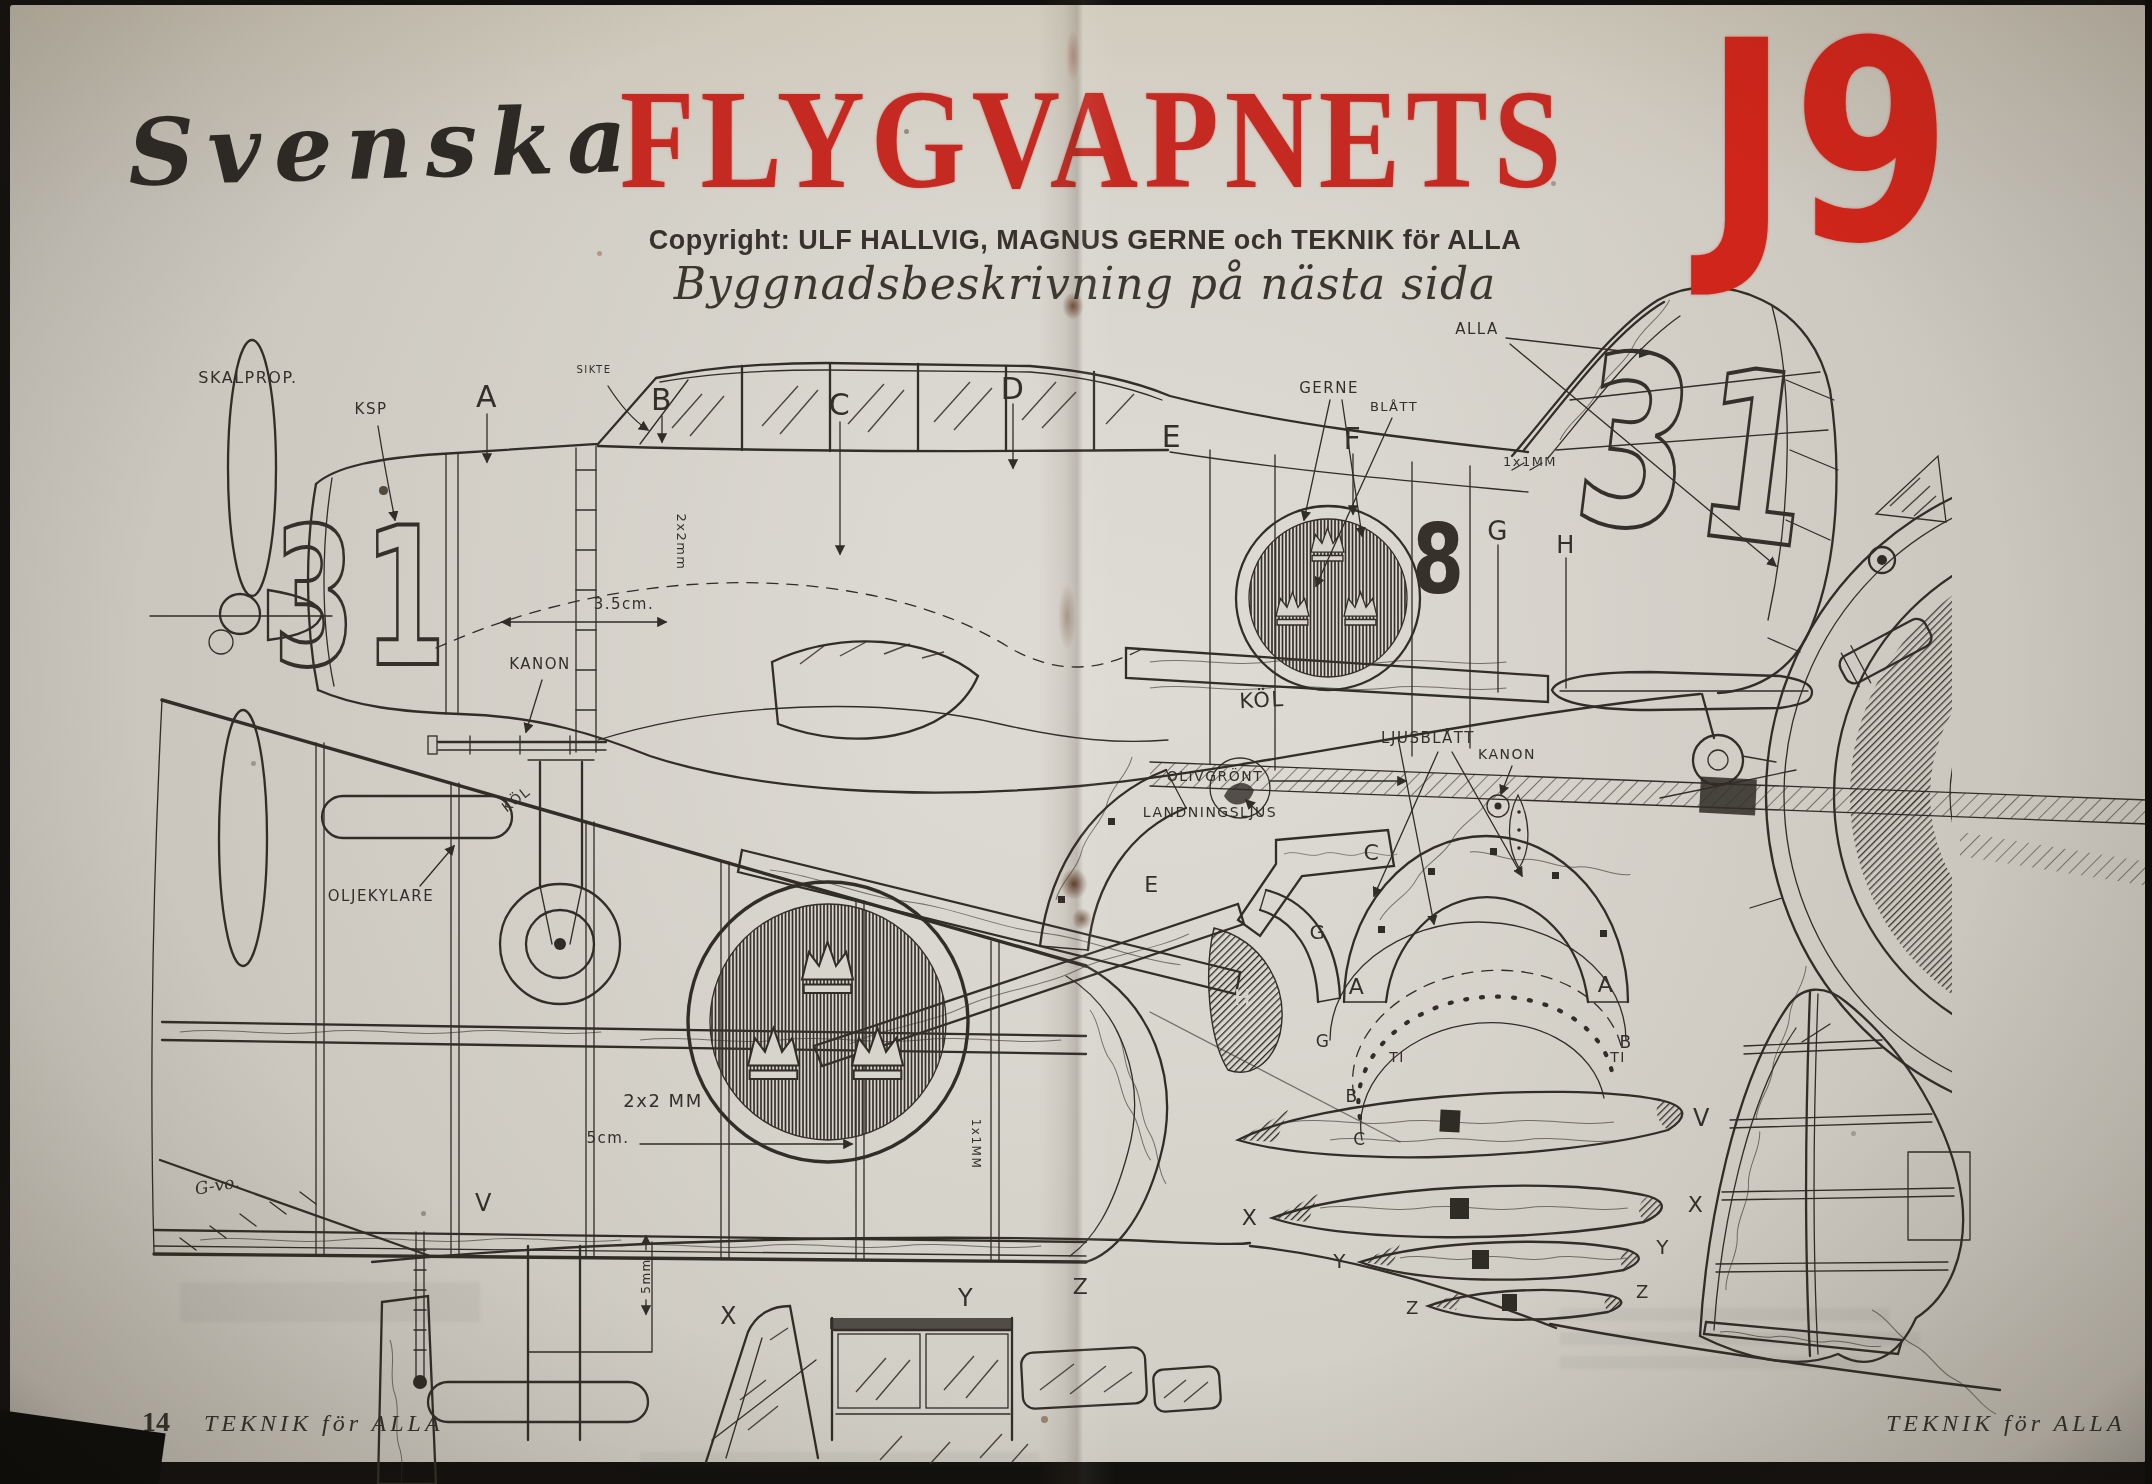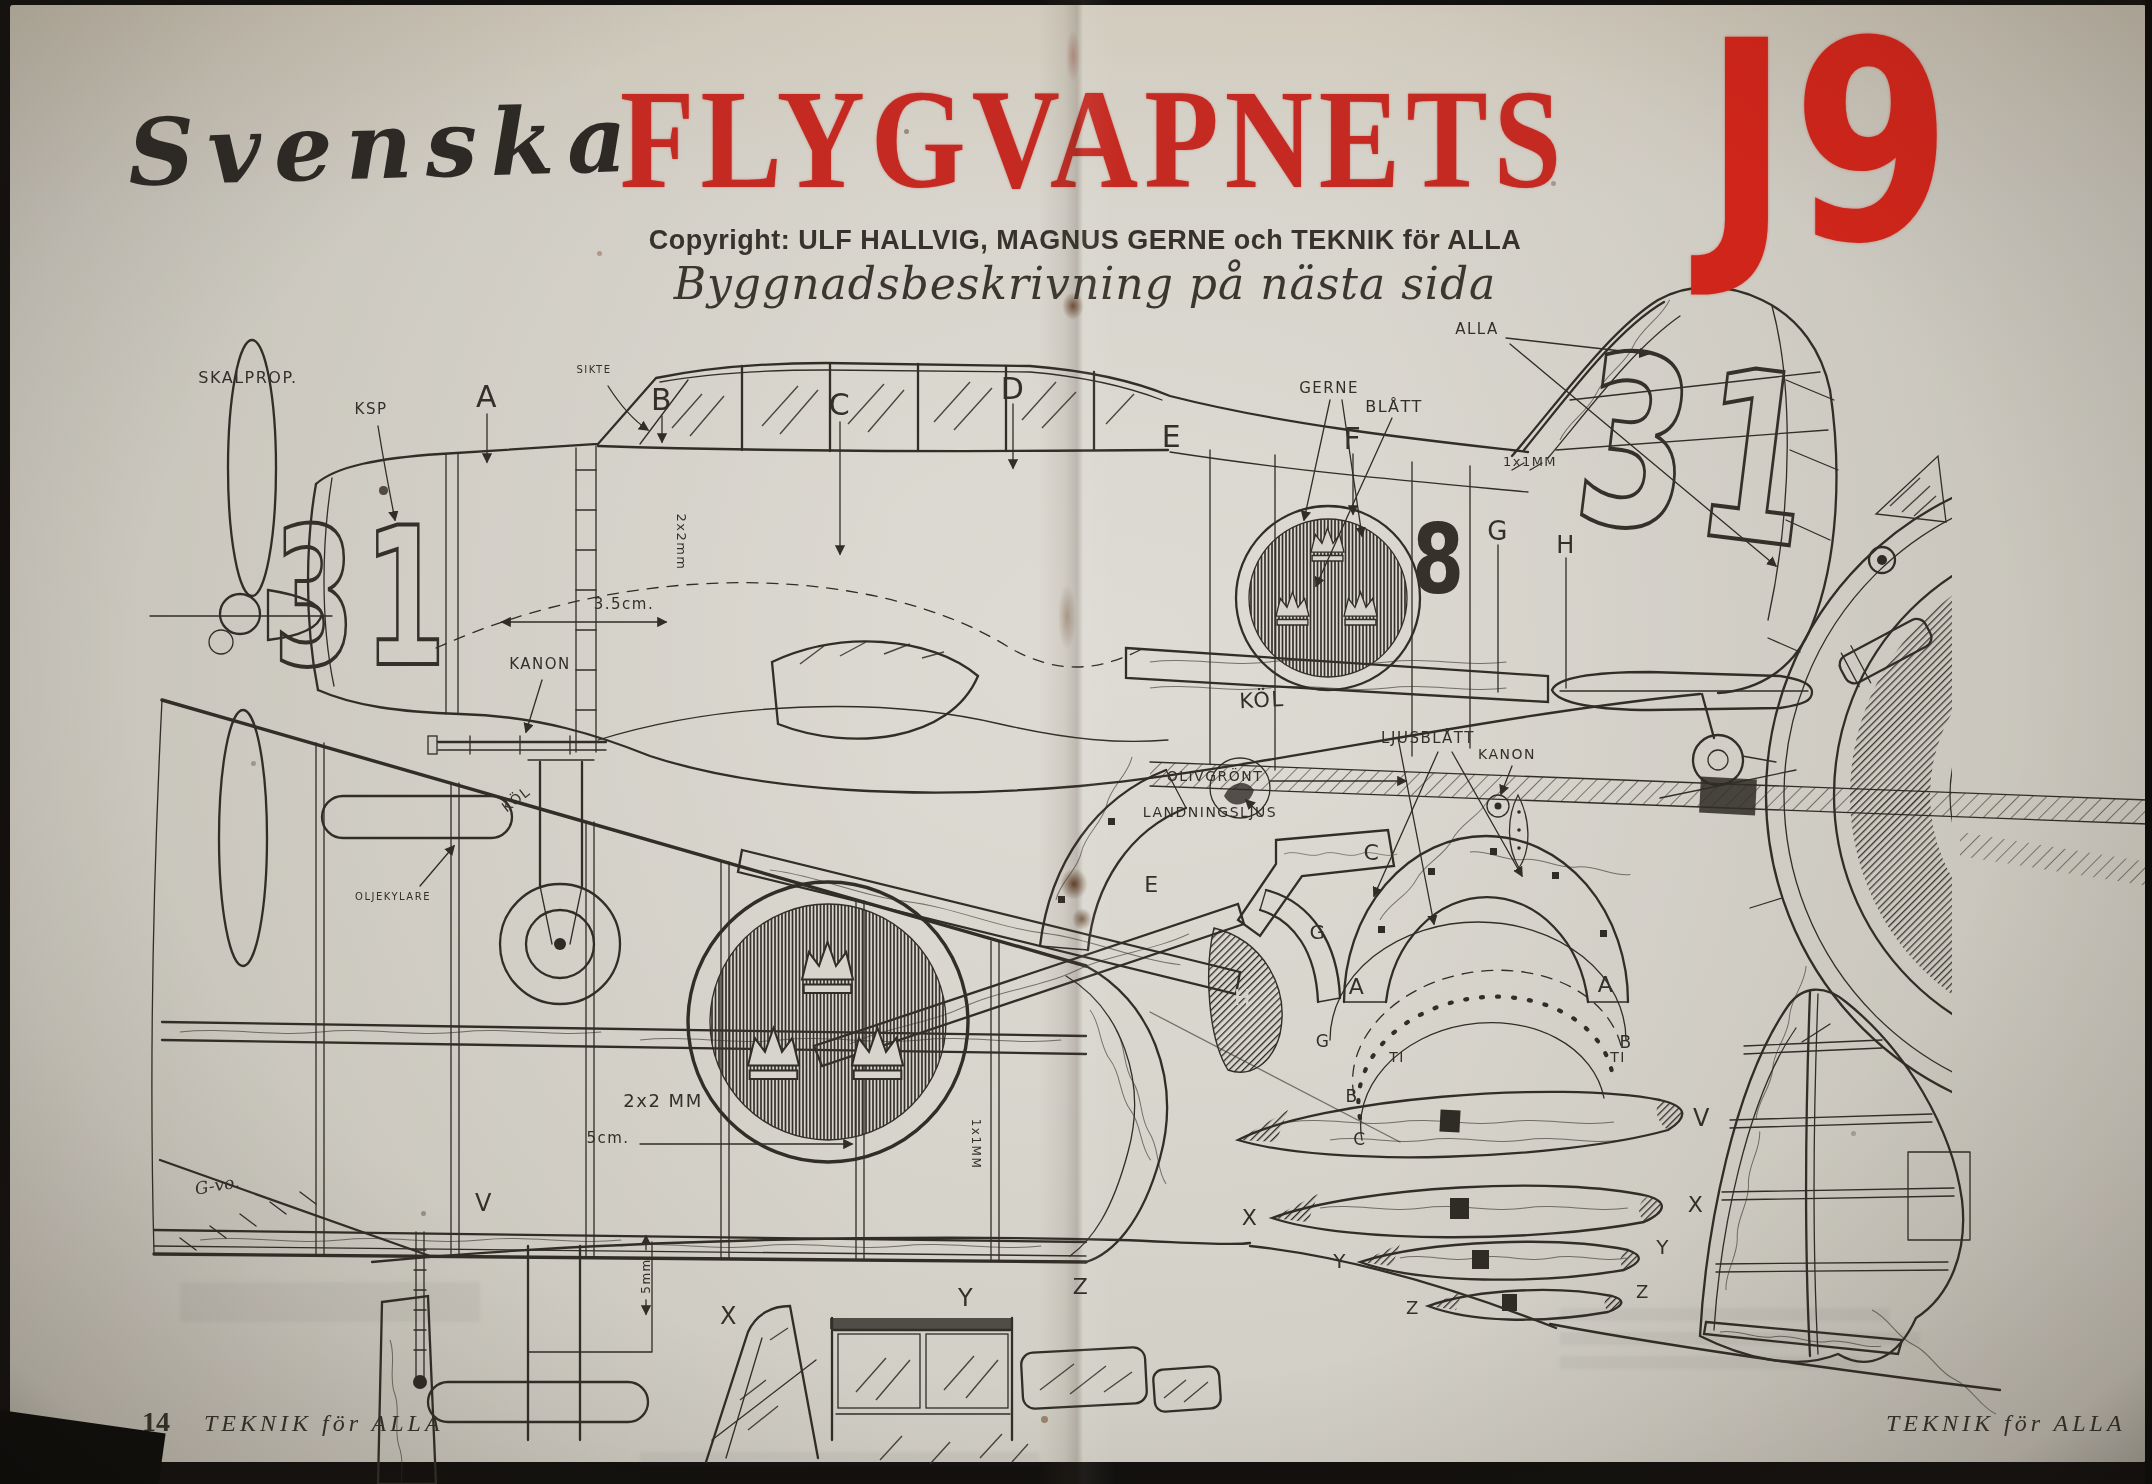--- a/index.html
+++ b/index.html
@@ -404,27 +404,27 @@
     <span class="anno" style="left: 487px; top: 396px; font-size: 30px; transform: translate(-50%, -50%);">A</span>
     <span class="anno" style="left: 662px; top: 399px; font-size: 30px; transform: translate(-50%, -50%);">B</span>
     <span class="anno" style="left: 840px; top: 404px; font-size: 30px; transform: translate(-50%, -50%);">C</span>
     <span class="anno" style="left: 1013px; top: 388px; font-size: 30px; transform: translate(-50%, -50%);">D</span>
     <span class="anno" style="left: 1172px; top: 436px; font-size: 30px; transform: translate(-50%, -50%);">E</span>
     <span class="anno" style="left: 1353px; top: 438px; font-size: 30px; transform: translate(-50%, -50%);">F</span>
     <span class="anno" style="left: 1498px; top: 531px; font-size: 26px; transform: translate(-50%, -50%);">G</span>
     <span class="anno" style="left: 1566px; top: 545px; font-size: 24px; transform: translate(-50%, -50%);">H</span>
     <span class="anno" style="left: 1477px; top: 329px; font-size: 15px; transform: translate(-50%, -50%);">ALLA</span>
     <span class="anno" style="left: 1329px; top: 388px; font-size: 15px; transform: translate(-50%, -50%);">GERNE</span>
-    <span class="anno" style="left: 1394px; top: 406px; font-size: 16px; transform: translate(-50%, -50%);">BLÅTT</span>
+    <span class="anno" style="left: 1394px; top: 406px; font-size: 13px; transform: translate(-50%, -50%);">BLÅTT</span>
     <span class="anno" style="left: 1530px; top: 461px; font-size: 13px; transform: translate(-50%, -50%);">1x1MM</span>
     <span class="anno" style="left: 584px; top: 604px; font-size: 15px; transform: translate(-50%, -50%); margin-left: 40px;">3.5cm.</span>
     <span class="anno" style="left: 681px; top: 542px; font-size: 13px; transform: translate(-50%, -50%) rotate(90deg);">2x2mm</span>
     <span class="anno" style="left: 540px; top: 664px; font-size: 15px; transform: translate(-50%, -50%);">KANON</span>
     <span class="anno" style="left: 516px; top: 799px; font-size: 14px; transform: translate(-50%, -50%) rotate(-38deg);">KÖL</span>
-    <span class="anno" style="left: 393px; top: 896px; font-size: 10px; transform: translate(-50%, -50%);">OLJEKYLARE</span>
+    <span class="anno" style="left: 381px; top: 896px; font-size: 15px; transform: translate(-50%, -50%);">OLJEKYLARE</span>
     <span class="anno" style="left: 1262px; top: 700px; font-size: 21px; transform: translate(-50%, -50%) rotate(-3deg);">KÖL</span>
     <span class="anno" style="left: 1428px; top: 738px; font-size: 15px; transform: translate(-50%, -50%);">LJUSBLÅTT</span>
     <span class="anno" style="left: 1507px; top: 754px; font-size: 14px; transform: translate(-50%, -50%);">KANON</span>
     <span class="anno" style="left: 1215px; top: 776px; font-size: 14px; transform: translate(-50%, -50%);">OLIVGRÖNT</span>
     <span class="anno" style="left: 1210px; top: 812px; font-size: 14px; transform: translate(-50%, -50%);">LANDNINGSLJUS</span>
     <span class="anno digit-dark" style="left: 1438px; top: 560px; font-size: 96px; transform: translate(-50%, -50%) scaleX(0.78);">8</span>
     <span class="anno digit-outline" style="left: 364px; top: 598px; font-size: 190px; transform: translate(-50%, -50%) scaleX(0.62);">31</span>
     <span class="anno digit-outline" style="left: 1700px; top: 452px; font-size: 235px; transform: translate(-50%, -50%) rotate(7deg) scaleX(0.68);">31</span>
     <span class="anno" style="left: 663px; top: 1056px; font-size: 18px; transform: translate(-50%, -50%); margin-top: 44px;">2x2 MM</span>
     <span class="anno" style="left: 608px; top: 1138px; font-size: 15px; transform: translate(-50%, -50%);">5cm.</span>

